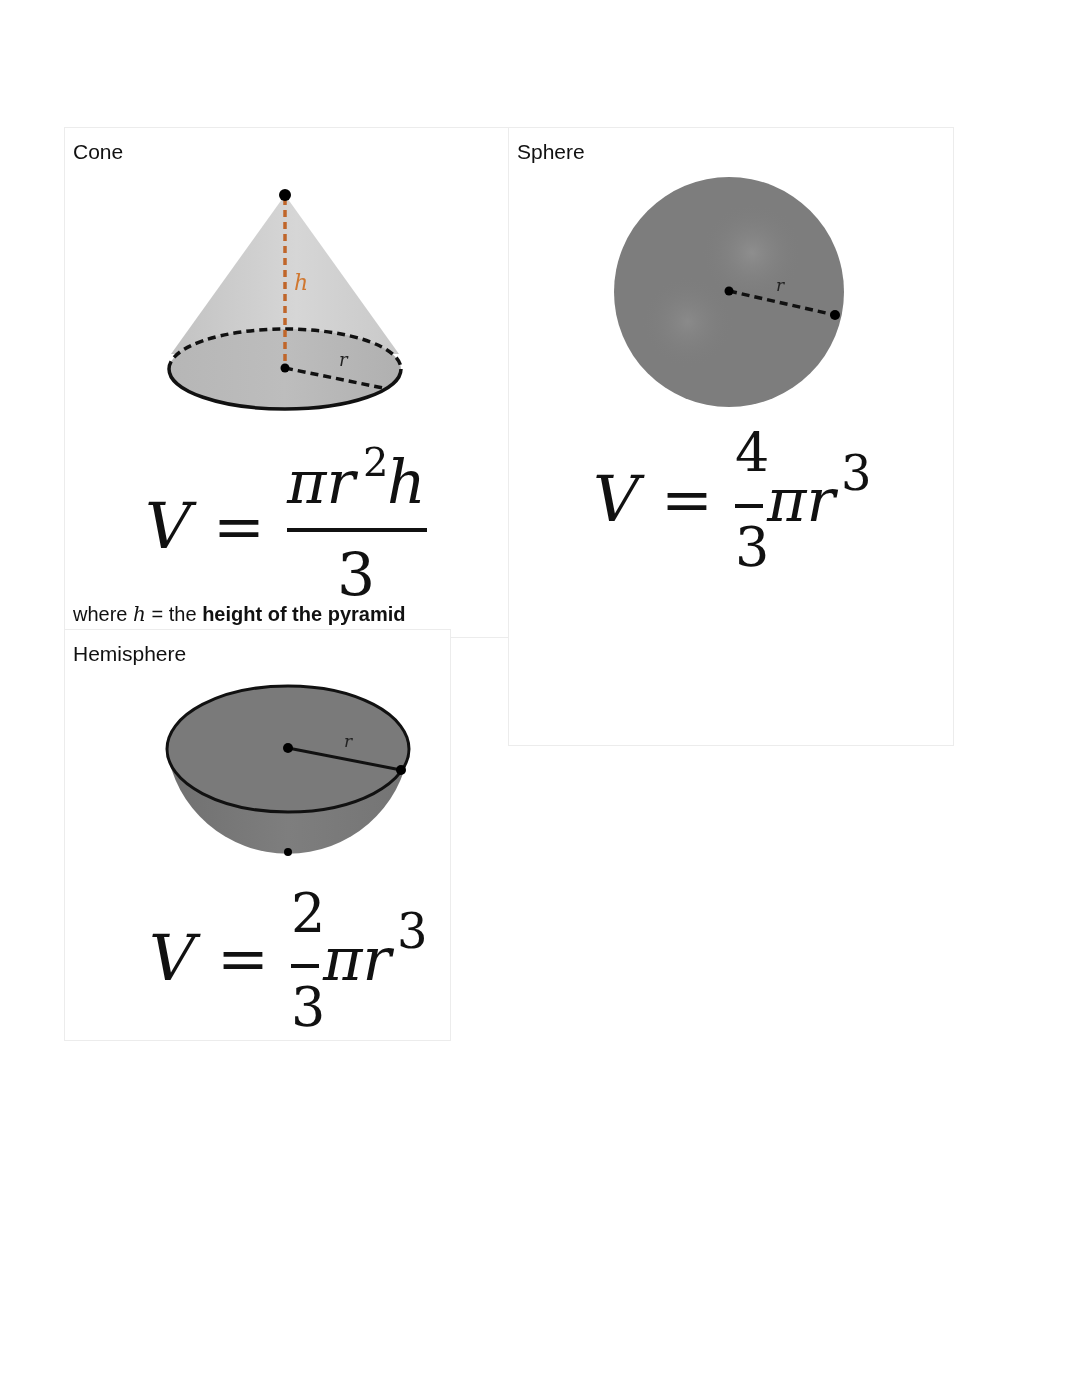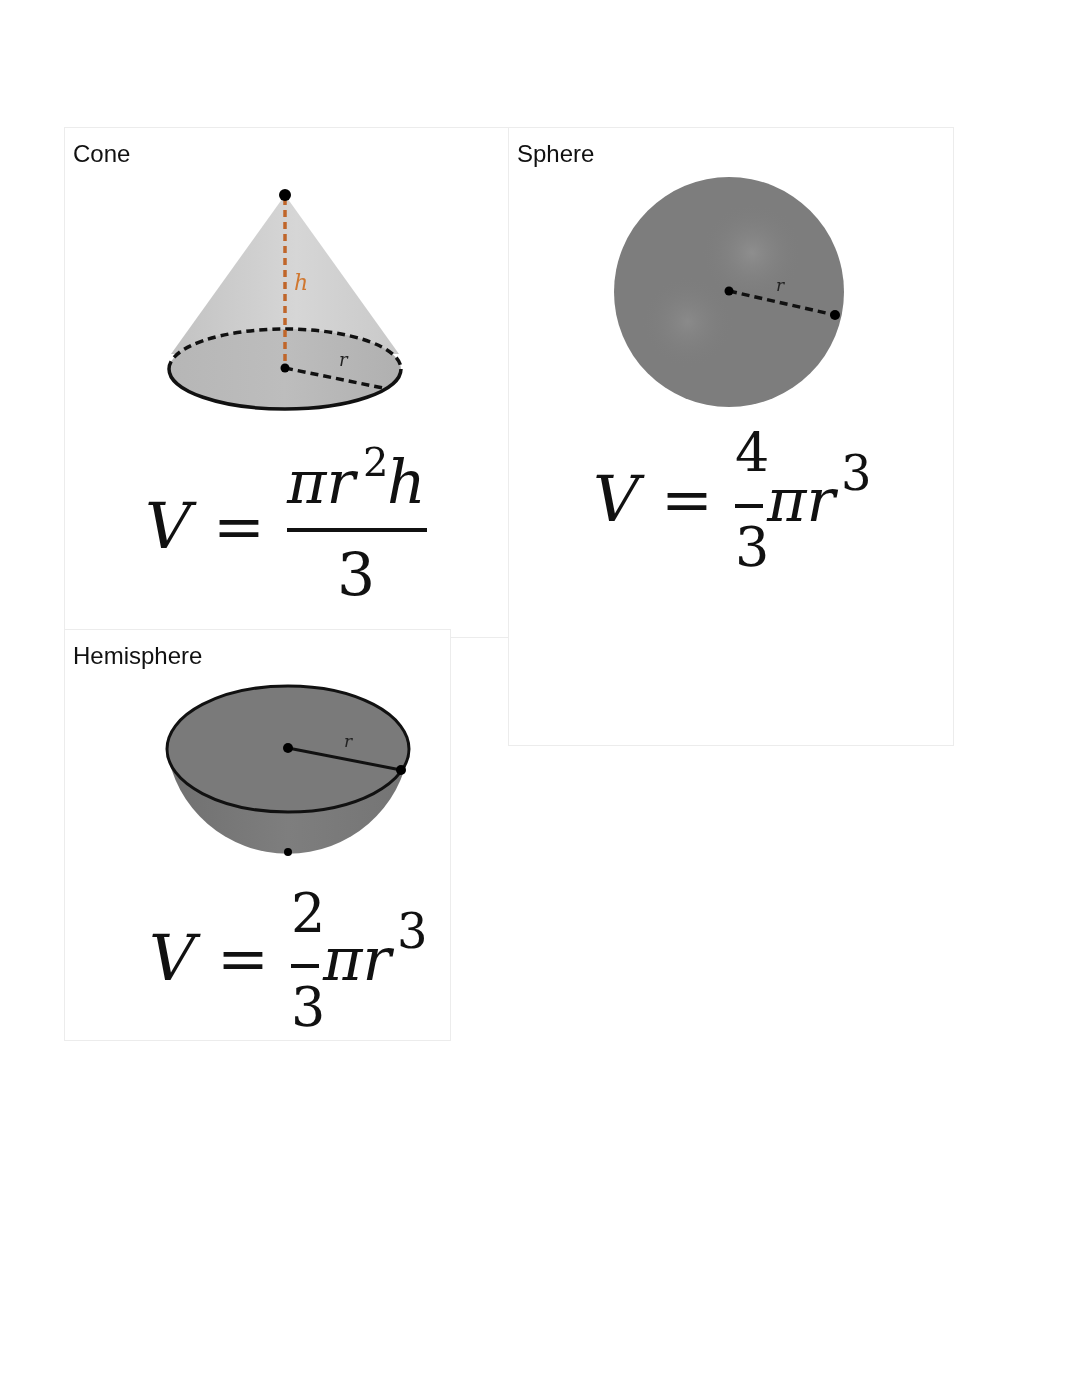--- a/index.html
+++ b/index.html
@@ -3,21 +3,21 @@
 <meta charset="utf-8">
 <style>
   html, body { margin: 0; padding: 0; background: #ffffff; }
   body { width: 1080px; height: 1397px; position: relative; overflow: hidden;
          font-family: "Liberation Sans", sans-serif; color: #111; }
   .grid { position: absolute; left: 64px; top: 127px; width: 890px; height: 922px; }
   .cell { position: absolute; box-sizing: border-box; border: 1px solid #ececec; background: #fff; }
   .c-cone { left: 0; top: 0; width: 445px; height: 511px; }
   .c-sphere { left: 444px; top: 0; width: 446px; height: 619px; }
   .c-hemi { left: 0; top: 502px; width: 387px; height: 412px; }
-  .cell-title { position: absolute; left: 8px; top: 12px; font-size: 24px; color: #111; }
+  .cell-title { position: absolute; left: 8px; top: 12px; font-size: 21px; color: #111; }
   svg { position: absolute; overflow: visible; }
   .math { font-family: "DejaVu Serif", "Liberation Serif", serif; }
   .caption { position: absolute; left: 8px; top: 474px; font-size: 20px; color: #111; white-space: nowrap; }
   .caption .var { font-family: "DejaVu Serif", "Liberation Serif", serif; font-style: italic; }
   .caption b { font-weight: bold; }
 </style>
 </head>
 <body>
 
 <div class="grid">
@@ -59,20 +59,27 @@
     <svg style="left:0;top:300px;" width="445" height="175">
       <text x="80" y="120" class="math" font-size="64" font-style="italic" fill="#111">V</text>
       <text x="148" y="120" class="math" font-size="62" fill="#111">=</text>
       <text x="222" y="75" class="math" font-size="60" font-style="italic" fill="#111">πr</text>
       <text x="298" y="48" class="math" font-size="40" fill="#111">2</text>
       <text x="322" y="75" class="math" font-size="60" font-style="italic" fill="#111">h</text>
       <rect x="222" y="100" width="140" height="4" fill="#111"></rect>
       <text x="272" y="168" class="math" font-size="60" fill="#111">3</text>
     </svg>
 
+    <div class="caption">
+      <span>where</span>
+      <span class="var">h</span>
+      <span>=</span>
+      <span>the</span>
+      <b>height of the pyramid</b>
+    </div>
   </div>
 
   <div class="cell c-sphere">
     <div class="cell-title">Sphere</div>
 
     <svg style="left:0;top:0;" width="446" height="300">
       <defs>
         <radialGradient id="hl1" cx="0.6" cy="0.33" r="0.22">
           <stop offset="0" stop-color="#8e8e8e"></stop>
           <stop offset="1" stop-color="#7d7d7d" stop-opacity="0"></stop>

